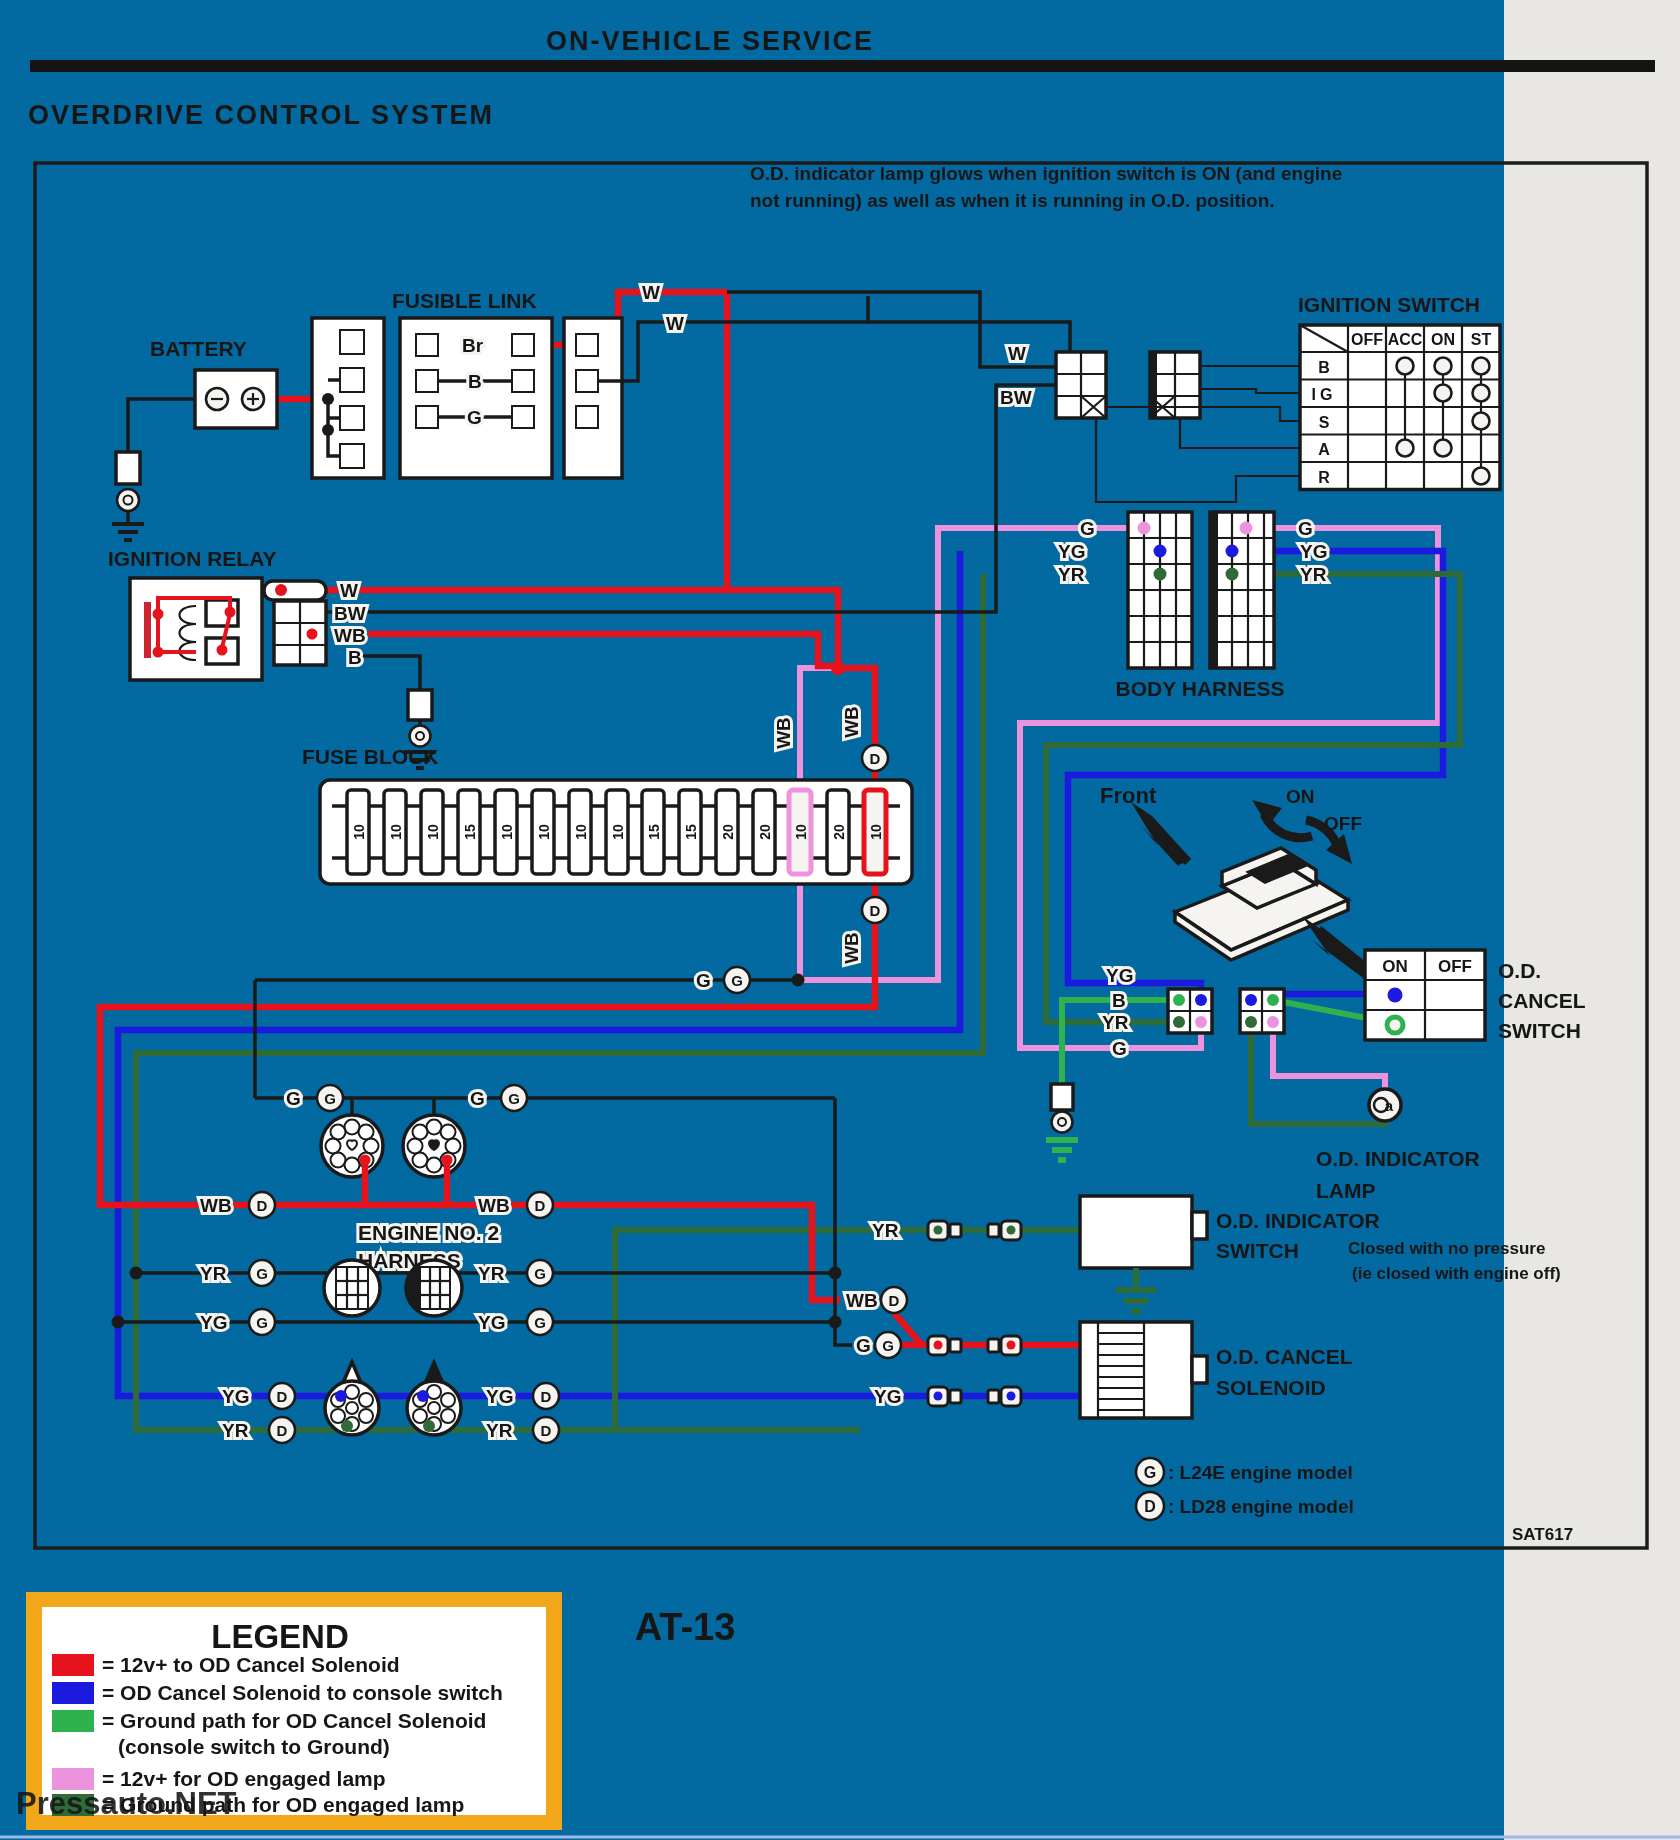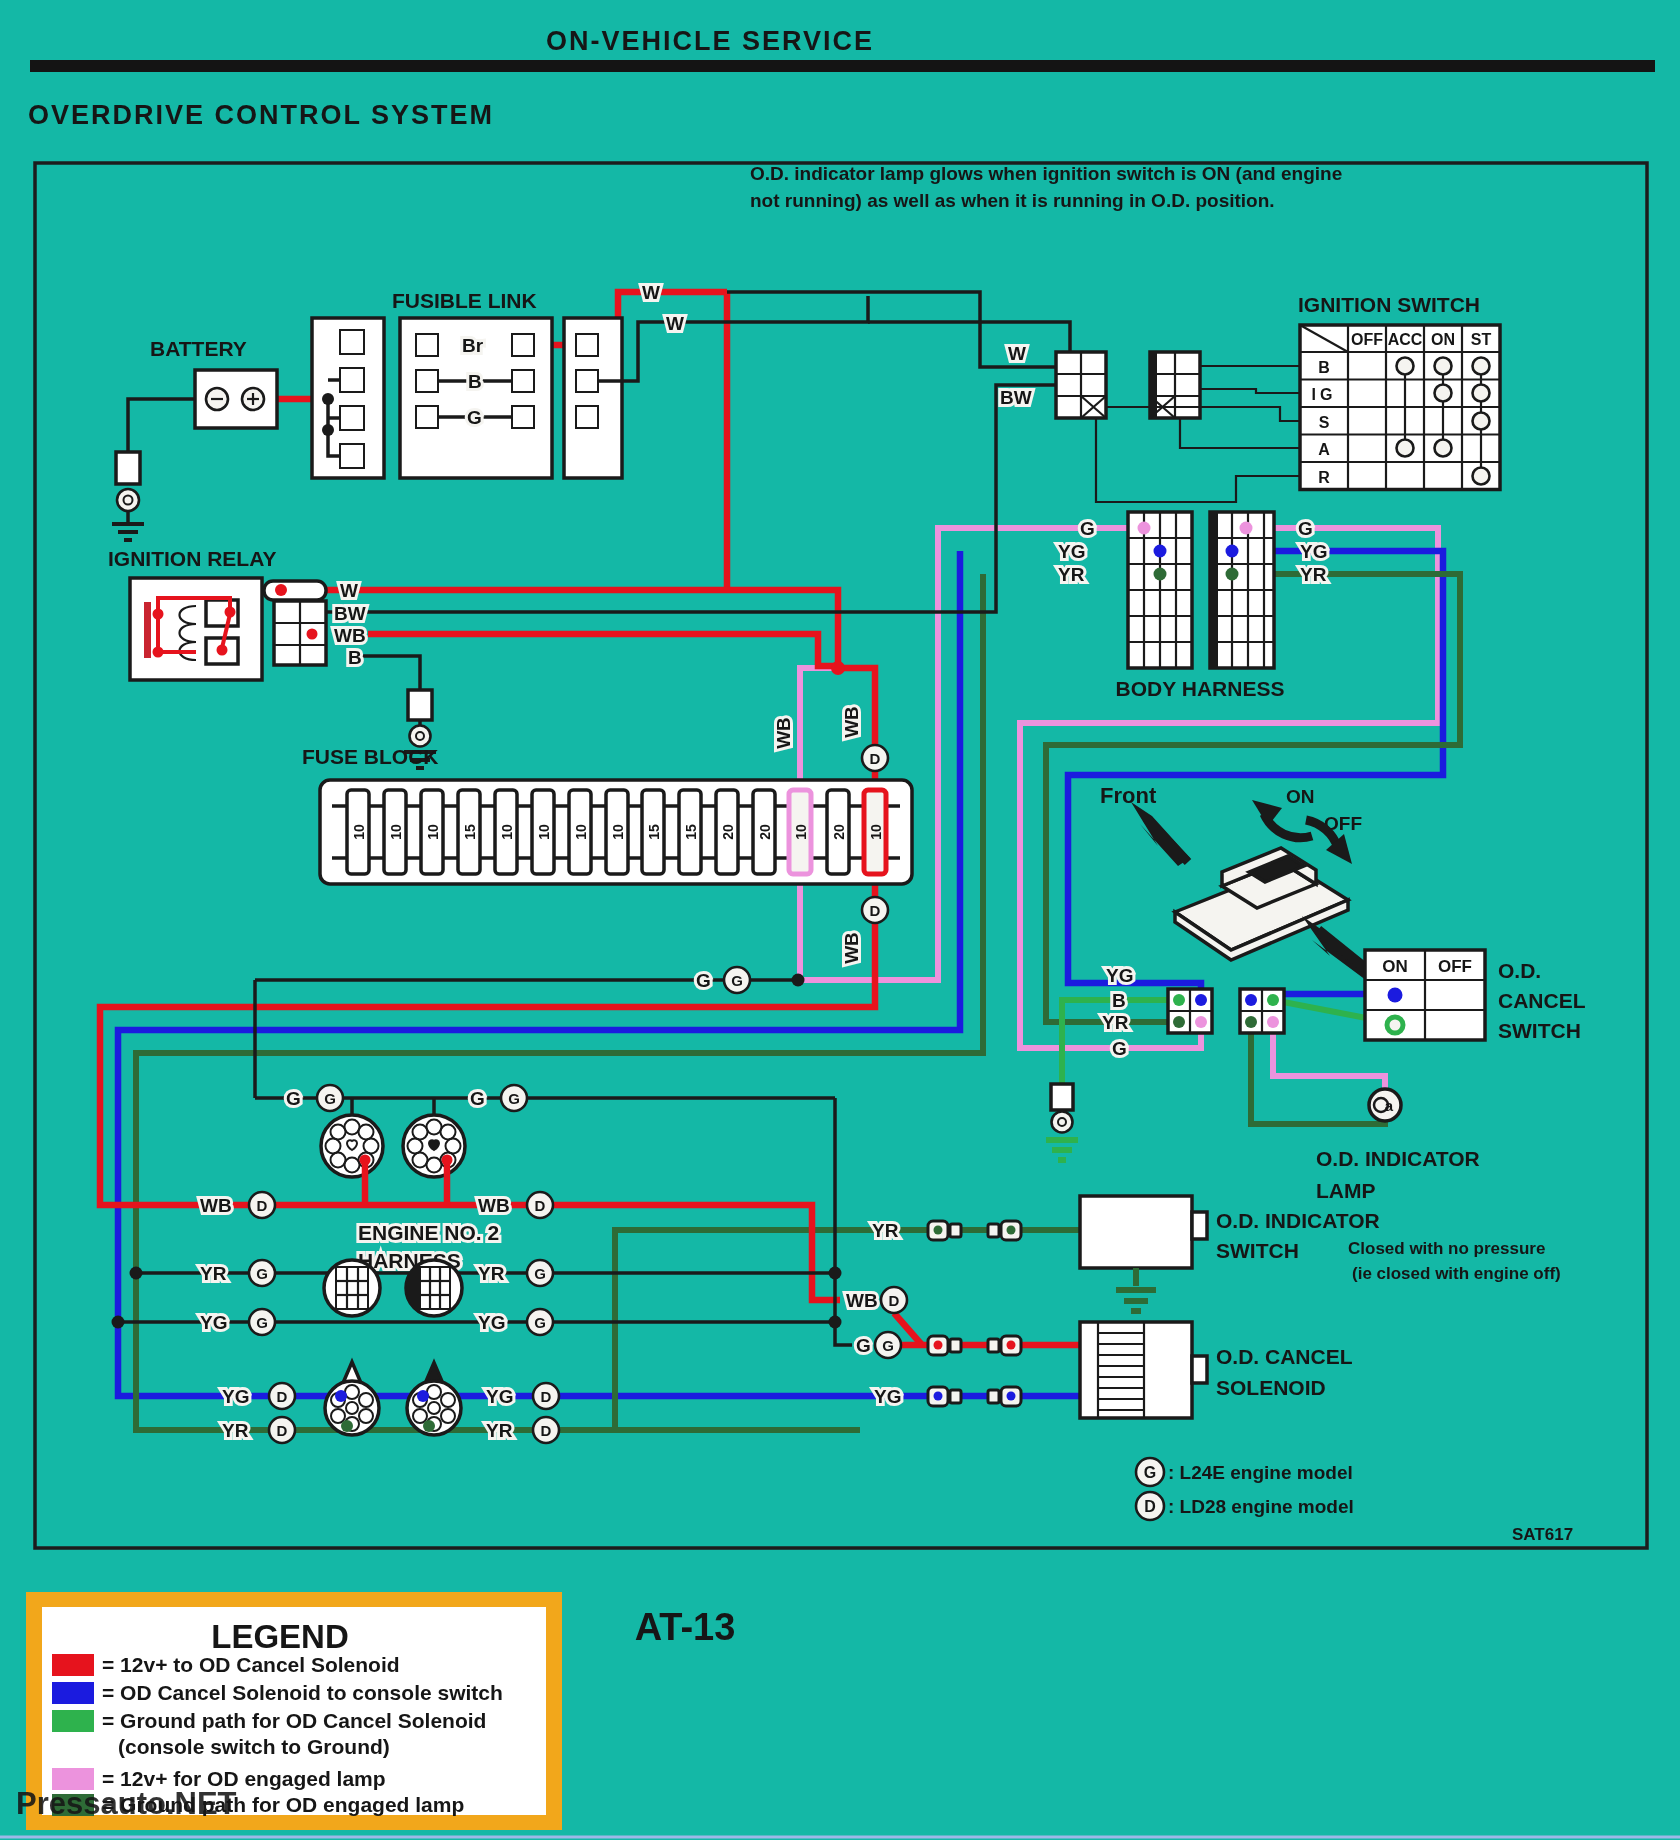--- a/index.html
+++ b/index.html
@@ -1,16 +1,16 @@
 <!DOCTYPE html>
 <html><head>
 <meta charset="utf-8">
 <style>
   html,body{margin:0;padding:0;background:#e8e7e3;}
-  #page{position:relative;width:1680px;height:1840px;background:#14b8a6;font-family:"Liberation Sans",sans-serif;}
+  #page{position:relative;width:1504px;height:1840px;background:#0369a1;font-family:"Liberation Sans",sans-serif;}
   svg{position:absolute;left:0;top:0;}
   text{font-family:"Liberation Sans",sans-serif;font-weight:bold;fill:#161616;}
   .lb{paint-order:stroke;stroke:#f5f4f0;stroke-width:6px;}
   .s14{font-size:14px}.s15{font-size:15px}.s16{font-size:16px}.s17{font-size:17px}
   .s19{font-size:19px}.s21{font-size:21px}.s22{font-size:22px}.s26{font-size:27px}
   .s33{font-size:33px}.s36{font-size:38px}.s30{font-size:31px}
   .k{stroke:#1a1a1a;stroke-width:3.5;fill:none}
   .kt{stroke:#1a1a1a;stroke-width:2.2;fill:none}
   .r{stroke:#e6131d;stroke-width:6.5;fill:none}
   .bl{stroke:#1b1bdf;stroke-width:6.5;fill:none}

